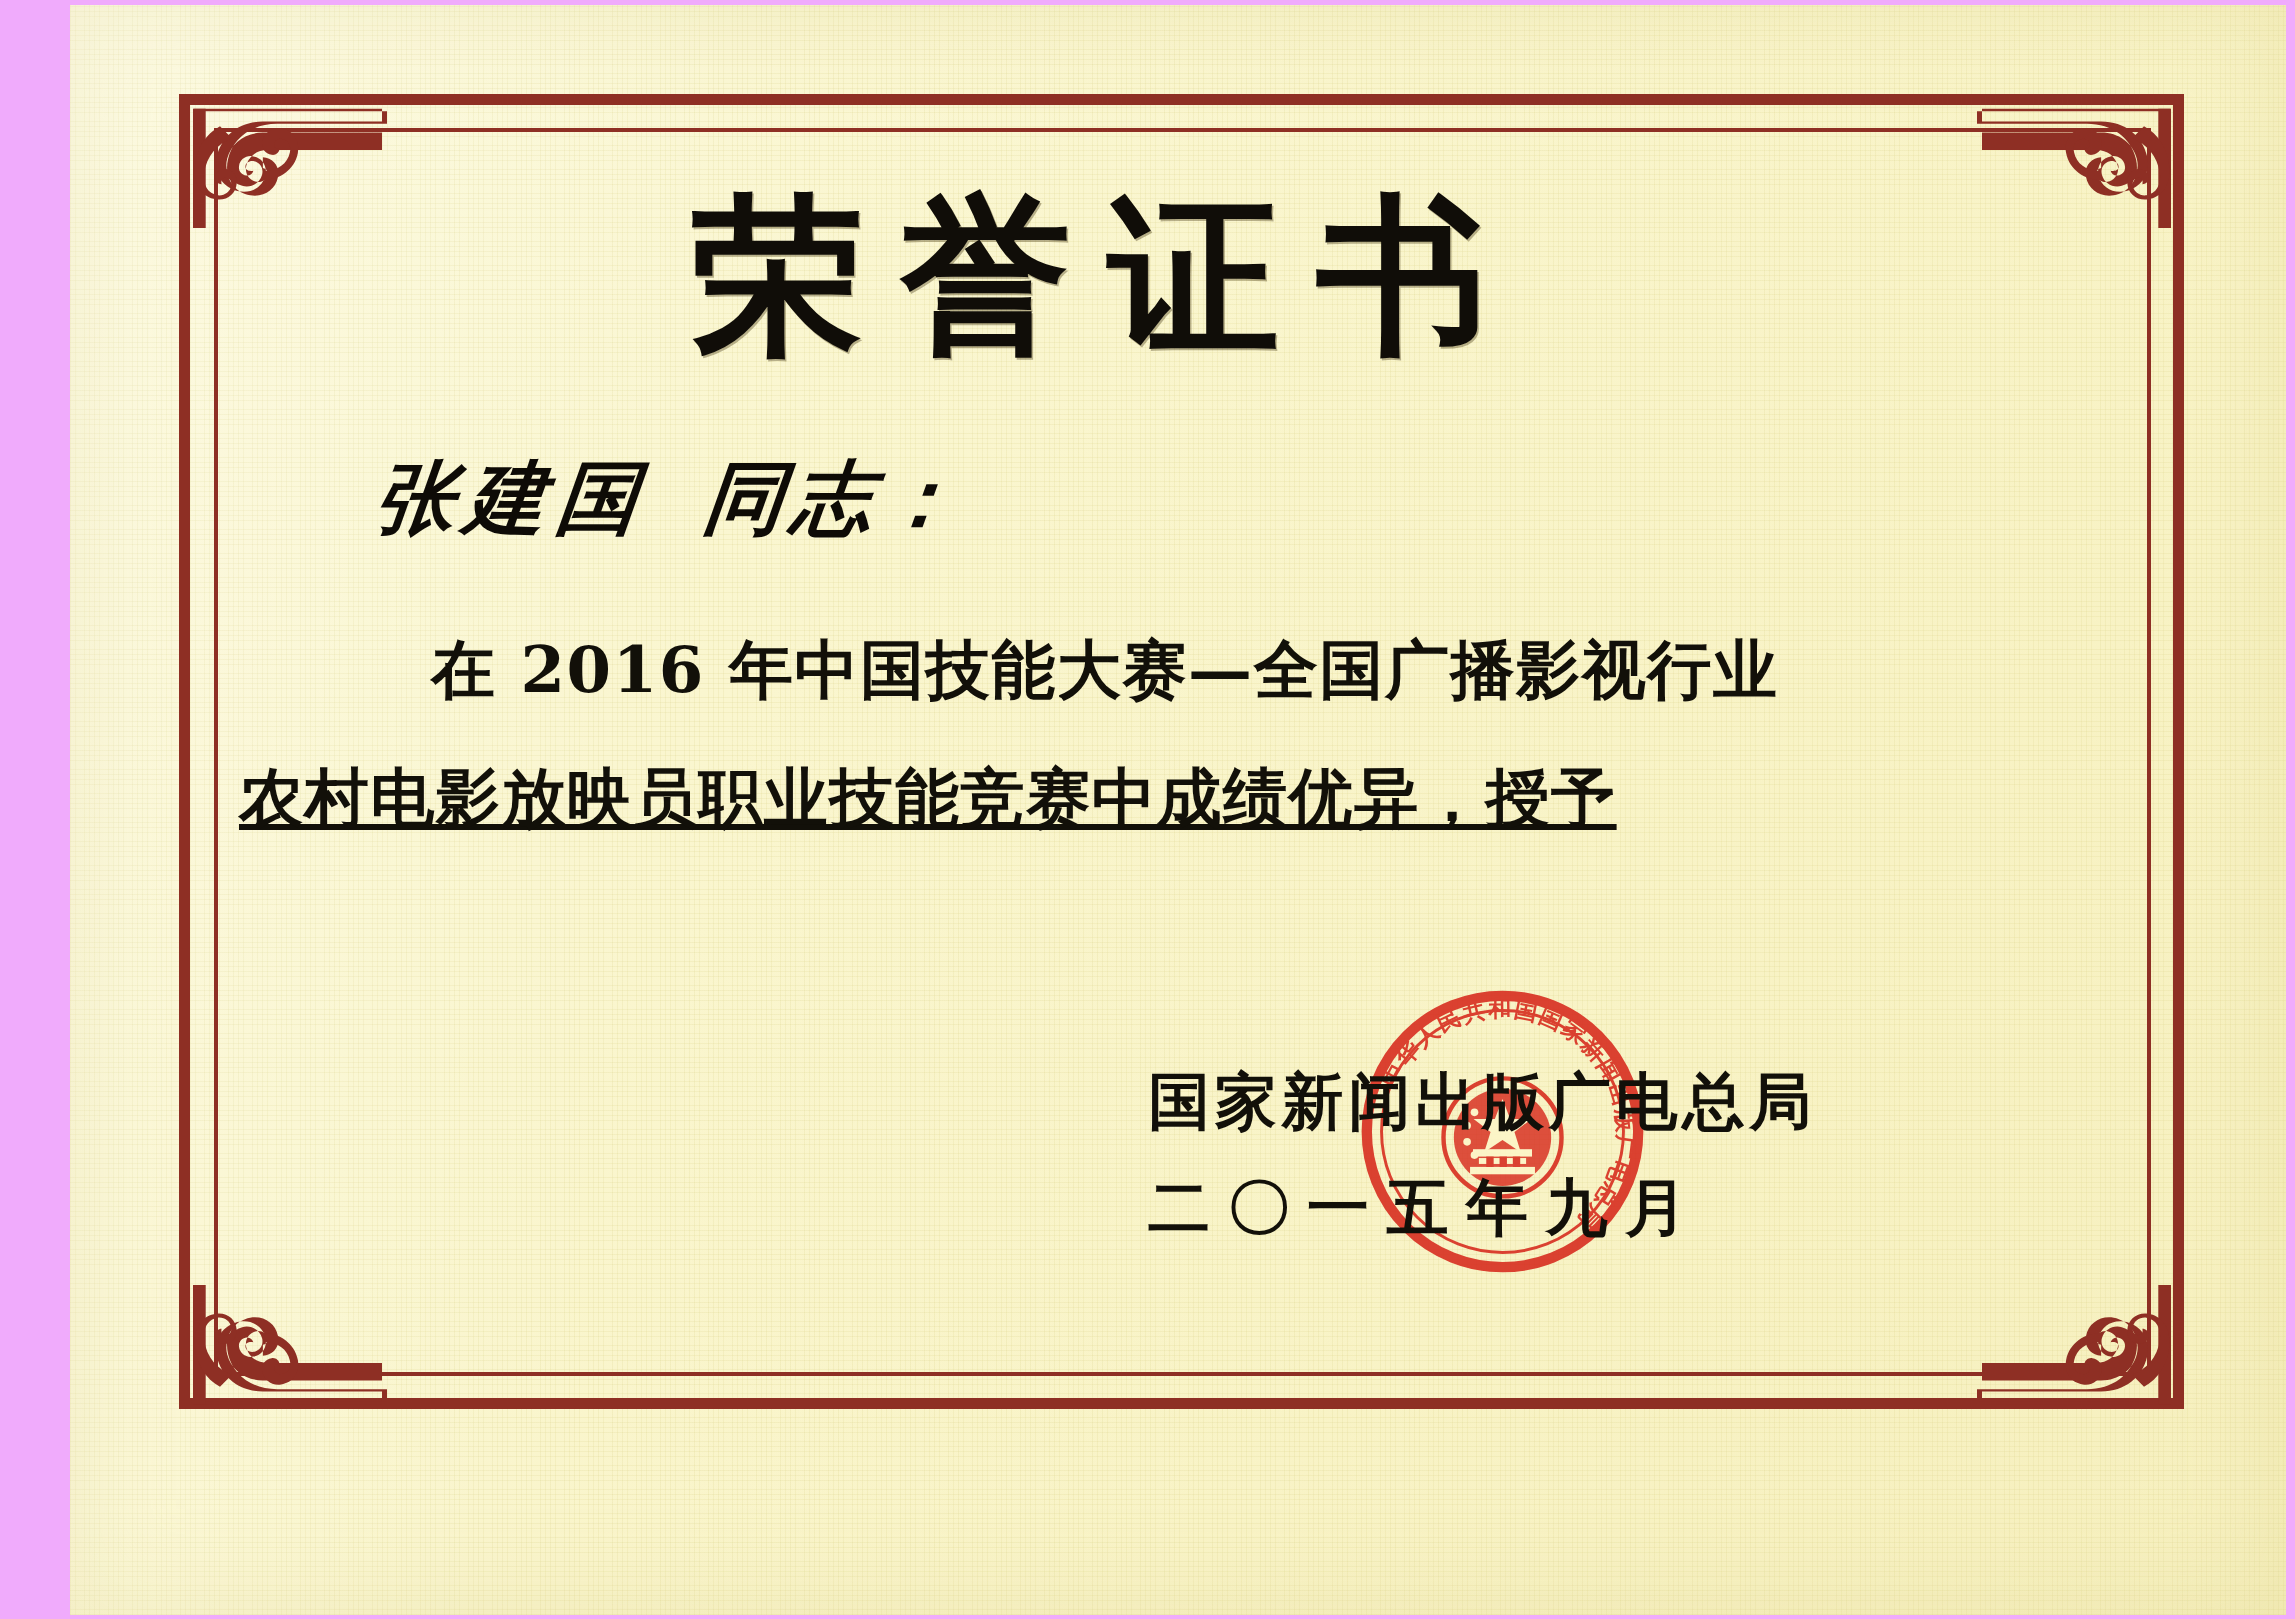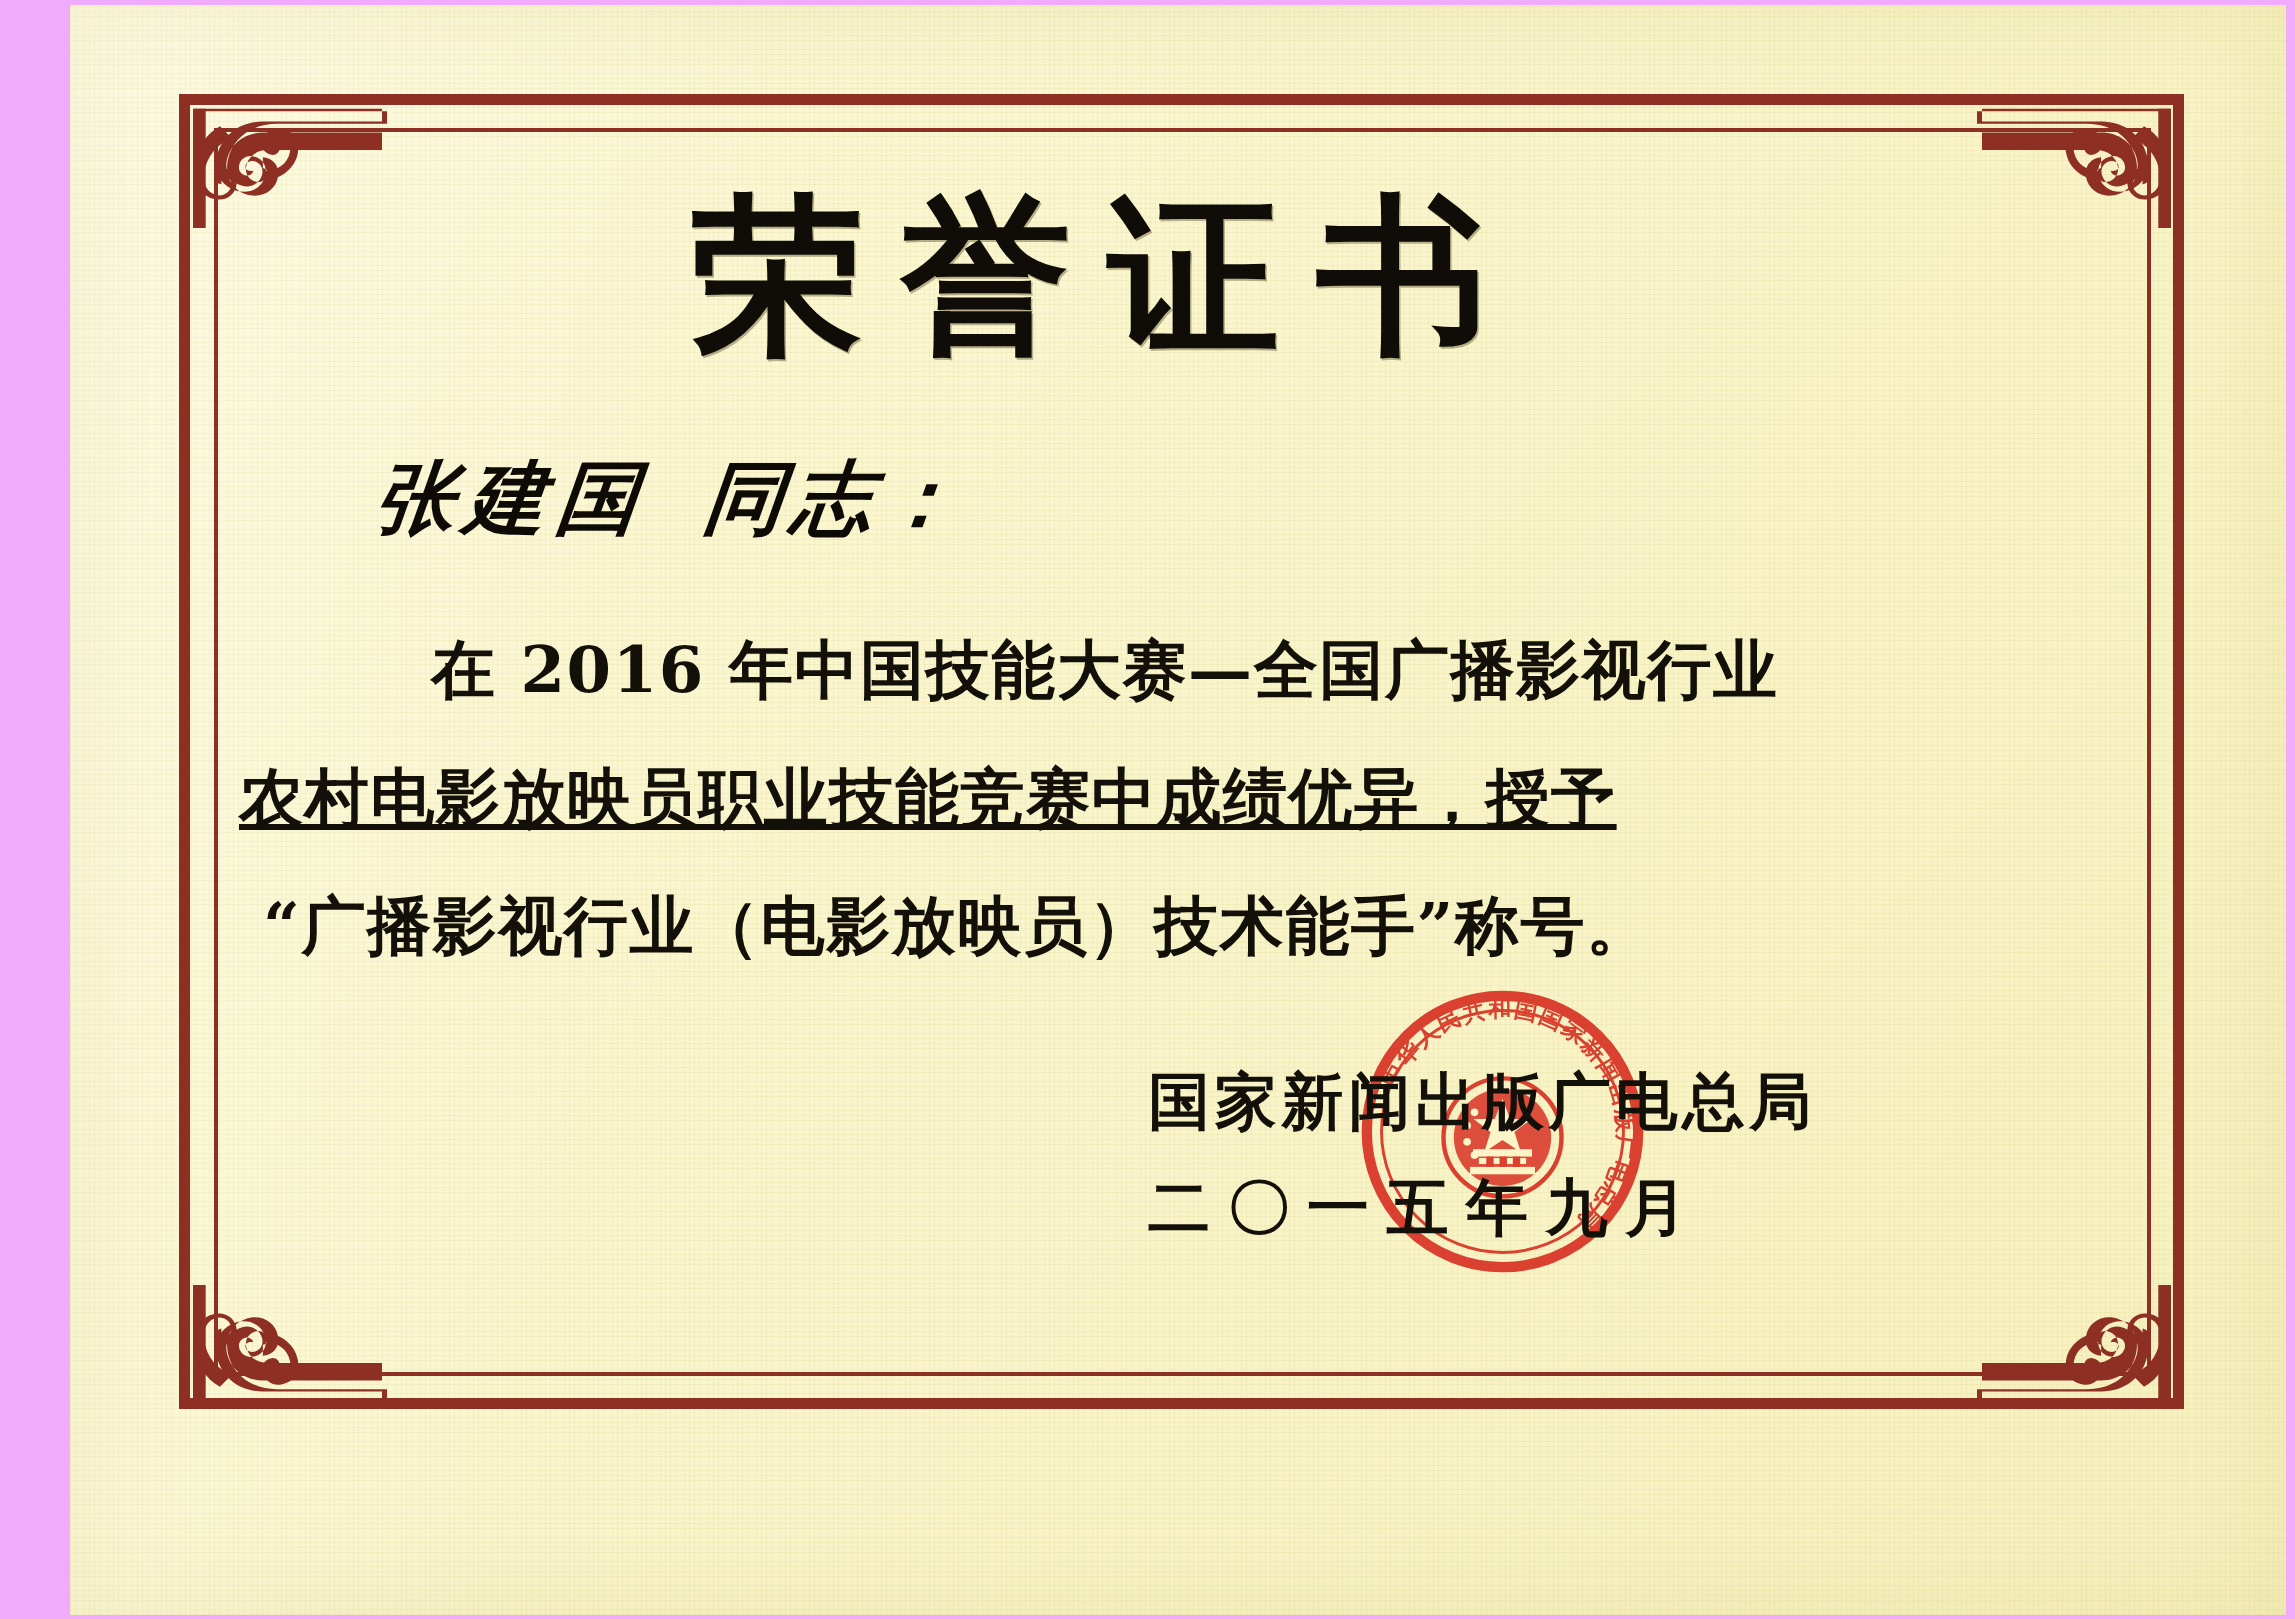--- a/index.html
+++ b/index.html
@@ -225,21 +225,20 @@
   <div id="title">荣誉证书</div>
 
   <div id="recipient-line">
     <span id="recipient-name">张建国</span>
     <span id="recipient-suffix">同志：</span>
   </div>
 
   <div id="body">
     <div class="body-line l1"><span class="indent"></span><span>在 2016 年中国技能大赛—全国广播影视行业</span></div>
     <div class="body-line l2">农村电影放映员职业技能竞赛中成绩优异，授予</div>
-    <div class="body-line l3">“广播影视行业（电影放映员）技术能手”称号。</div>
   </div>
 
   <div id="seal">
     <svg viewBox="0 0 200 200" xmlns="http://www.w3.org/2000/svg">
       <defs>
         <path id="sealArc" d="M 100,100 m -78,0 a 78,78 0 1,1 156,0 a 78,78 0 1,1 -156,0"></path>
       </defs>
       <circle cx="100" cy="100" r="92" fill="none" stroke="#d7291c" stroke-width="7"></circle>
       <circle cx="100" cy="100" r="82" fill="none" stroke="#d7291c" stroke-width="2"></circle>
       <text font-family="DejaVu Serif, serif" font-size="15.5" font-weight="bold" fill="#d7291c" letter-spacing="1.2">

